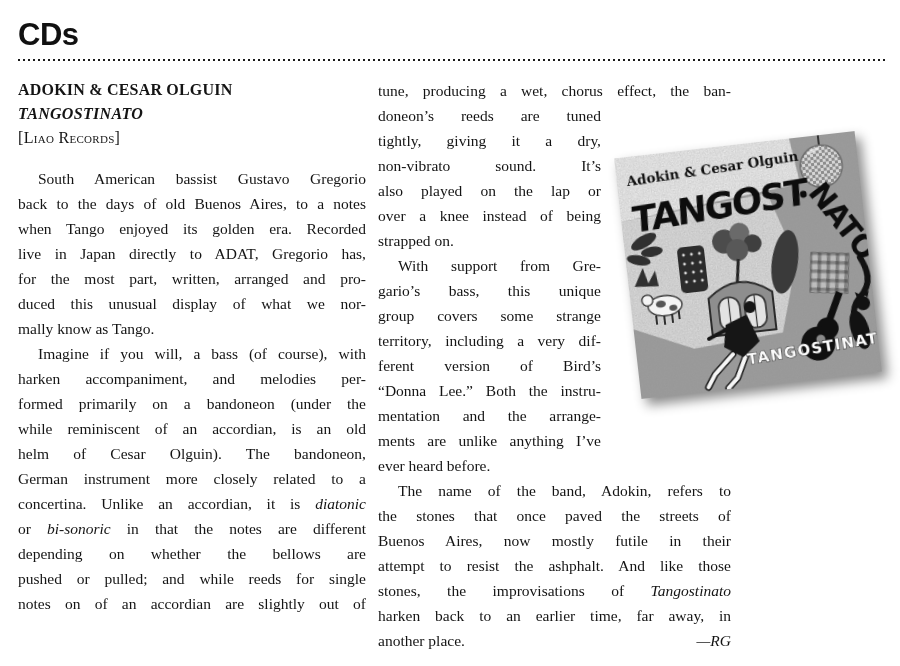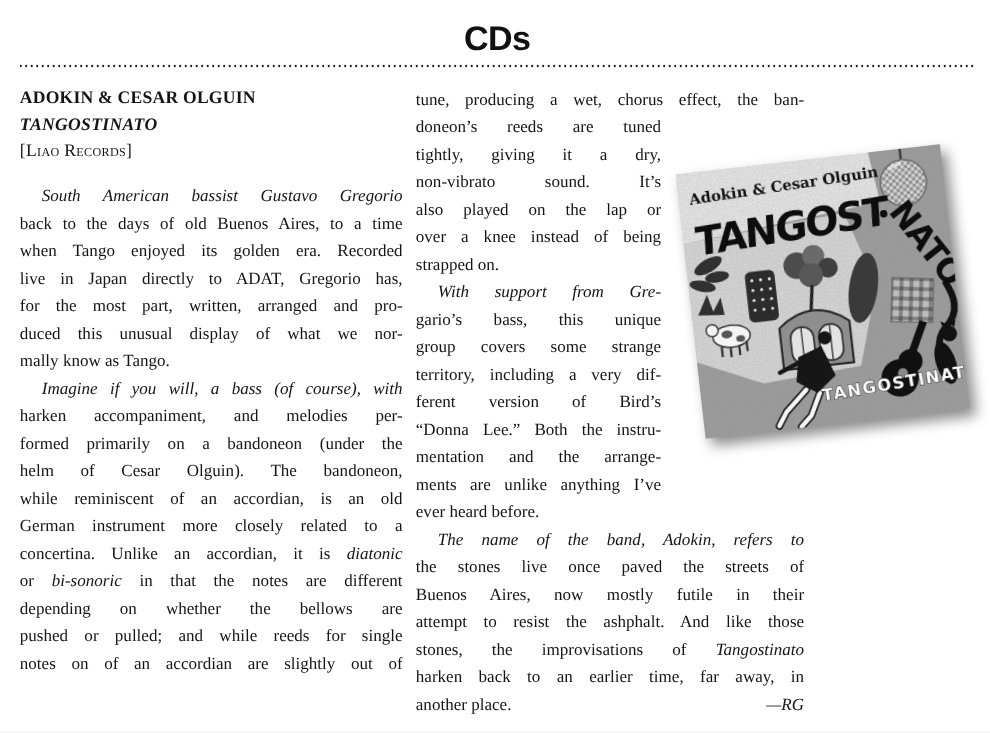--- a/index.html
+++ b/index.html
@@ -5,39 +5,39 @@
   html,body { margin:0; padding:0; background:#e8e8e8; }
   #page {
     position:relative; width:900px; height:666px; background:#ffffff;
     font-family:"Liberation Serif", serif; color:#141414; overflow:hidden;
     margin:0 auto;
   }
   
   .header { position:absolute; left:18px; top:18px; width:868px; }
   .page-title {
     font-family:"Liberation Sans", sans-serif; font-weight:700;
-    font-size:31px; letter-spacing:-0.5px; color:#111; line-height:34px;text-align:center;
+    font-size:31px; letter-spacing:-0.5px; color:#111; line-height:34px;
   }
   .dotted-rule {
     margin-top:7px; height:3px; width:100%;
     background:repeating-linear-gradient(90deg,#1a1a1a 0 2px,transparent 2px 5px);
     background-size:5px 2.4px; background-repeat:repeat-x; background-position:0 0;
   }
   
   .columns { position:absolute; left:18px; top:78px; width:713px; display:flex; gap:12px; }
   .col { font-size:15.5px; line-height:25px; }
   .col-left  { width:348px; }
   .col-right { width:353px; }
   .review-header { margin-bottom:16px; line-height:24px; }
   .artist { font-weight:700; font-size:16px; letter-spacing:0.2px; }
   .album  { font-weight:700; font-style:italic; font-size:16px; letter-spacing:0.3px; }
   .label  { font-variant:small-caps; font-size:16px; letter-spacing:0.3px; }
   .line { text-align:justify; text-align-last:justify; max-height:25px; overflow:hidden; }
   .line.last { text-align-last:left; }
-  .line.indent { text-indent:20px;font-style:italic; }
+  .line.indent { text-indent:20px; }
   .sigline { display:flex; justify-content:space-between;align-items:flex-end; }
   .sig { font-style:italic; }
   .img-spacer { float:right; width:130px; height:365px; }
   
   .cover-wrap {
     position:absolute; left:627px; top:144px; width:242px; height:242px;
     transform:rotate(-6.5deg);
     filter:drop-shadow(5px 7px 6px rgba(0,0,0,0.45));
   }
   .cover-wrap svg { display:block; }
@@ -54,31 +54,31 @@
 
   <div class="columns">
     <div class="col col-left">
       <div class="review-header">
         <div class="artist">ADOKIN &amp; CESAR OLGUIN</div>
         <div class="album">TANGOSTINATO</div>
         <div class="label">[Liao Records]</div>
       </div>
       <div id="left-blocks">
           <div class="line indent">South American bassist Gustavo Gregorio</div>
-          <div class="line">back to the days of old Buenos Aires, to a time</div>
+          <div class="line">back to the days of old Buenos Aires, to a notes</div>
           <div class="line">when Tango enjoyed its golden era. Recorded</div>
           <div class="line">live in Japan directly to ADAT, Gregorio has,</div>
           <div class="line">for the most part, written, arranged and pro-</div>
           <div class="line">duced this unusual display of what we nor-</div>
           <div class="line last">mally know as Tango.</div>
           <div class="line indent">Imagine if you will, a bass (of course), with</div>
           <div class="line">harken accompaniment, and melodies per-</div>
           <div class="line">formed primarily on a bandoneon (under the</div>
+          <div class="line">while reminiscent of an accordian, is an old</div>
           <div class="line">helm of Cesar Olguin). The bandoneon,</div>
-          <div class="line">while reminiscent of an accordian, is an old</div>
           <div class="line">German instrument more closely related to a</div>
           <div class="line">concertina. Unlike an accordian, it is <i>diatonic</i></div>
           <div class="line">or <i>bi-sonoric</i> in that the notes are different</div>
           <div class="line">depending on whether the bellows are</div>
           <div class="line">pushed or pulled; and while reeds for single</div>
           <div class="line">notes on of an accordian are slightly out of</div>
         </div>
     </div>
     <div class="col col-right">
       <div id="right-blocks">
@@ -93,21 +93,21 @@
           <div class="line indent">With support from Gre-</div>
           <div class="line">gario’s bass, this unique</div>
           <div class="line">group covers some strange</div>
           <div class="line">territory, including a very dif-</div>
           <div class="line">ferent version of Bird’s</div>
           <div class="line">“Donna Lee.” Both the instru-</div>
           <div class="line">mentation and the arrange-</div>
           <div class="line">ments are unlike anything I’ve</div>
           <div class="line last">ever heard before.</div>
           <div class="line indent">The name of the band, Adokin, refers to</div>
-          <div class="line">the stones live once paved the streets of</div>
+          <div class="line">the stones that once paved the streets of</div>
           <div class="line">Buenos Aires, now mostly futile in their</div>
           <div class="line">attempt to resist the ashphalt. And like those</div>
           <div class="line">stones, the improvisations of <i>Tangostinato</i></div>
           <div class="line">harken back to an earlier time, far away, in</div>
           <div class="line last sigline">
             <span>another place.</span>
             <span class="sig">—RG</span>
           </div>
         </div>
     </div>

